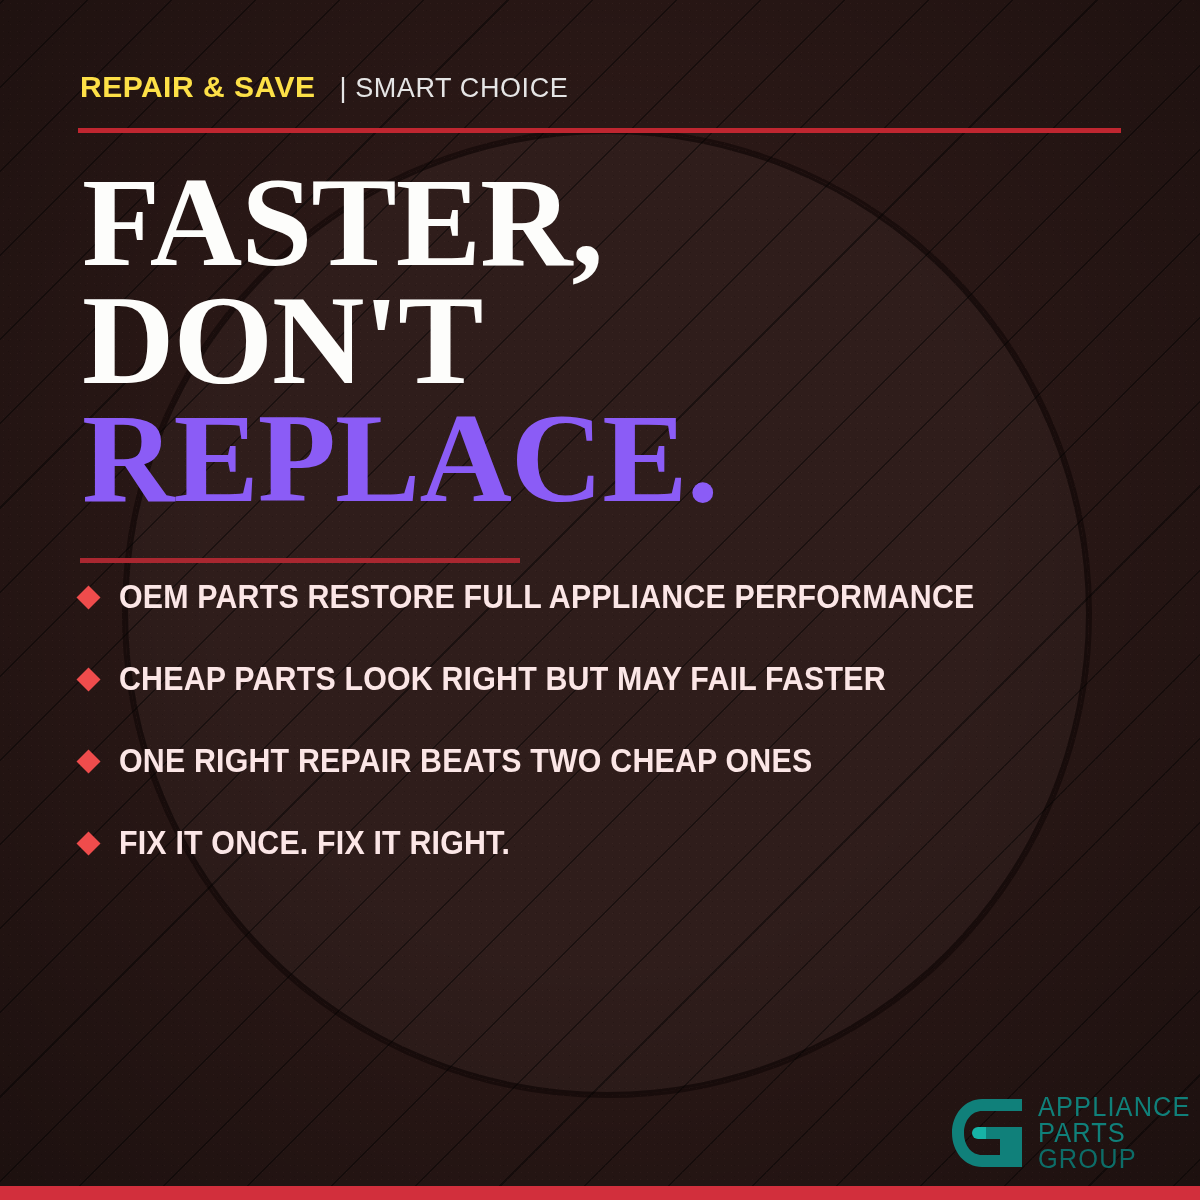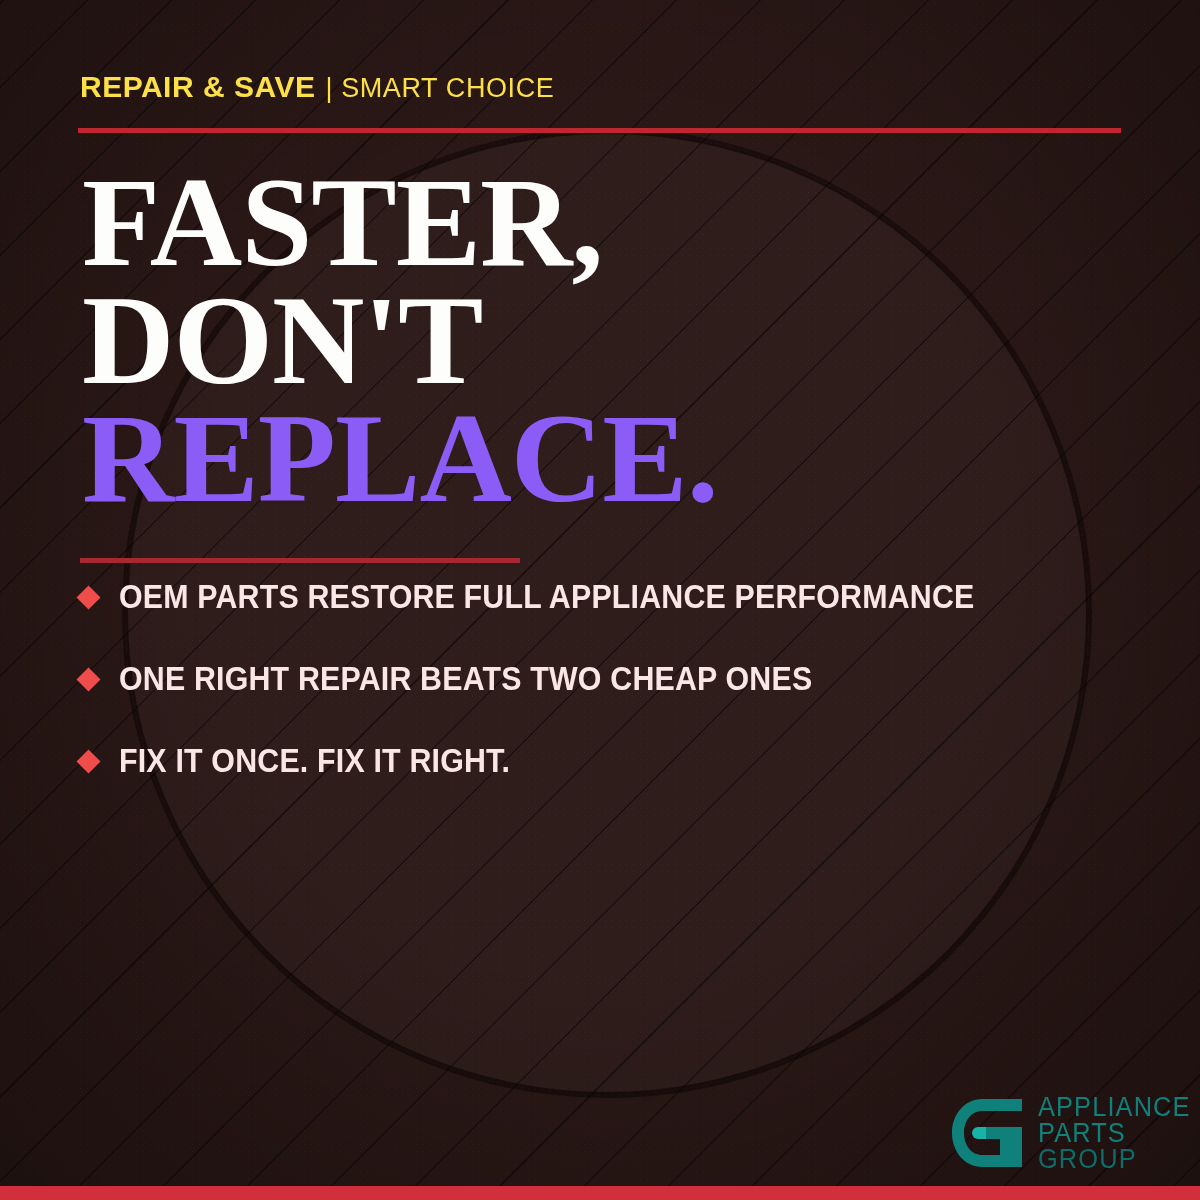--- a/index.html
+++ b/index.html
@@ -79,22 +79,22 @@
   .eyebrow-main {
     font-size: 30px;
     font-weight: bold;
     letter-spacing: 0.5px;
     color: #fde047;
   }
   .eyebrow-sub {
     font-size: 27px;
     font-weight: normal;
     letter-spacing: 0.6px;
-    color: #fde047;
-    margin-left: 10px;
+    color: #e5e5e5;
+    margin-left: 24px;
   }
   .rule-top {
     position: absolute;
     left: 78px;
     top: 128px;
     width: 1043px;
     height: 5px;
     background: #bf2630;
   }
 
@@ -217,20 +217,24 @@
 
     <div class="rule-mid"></div>
 
     <div class="bullets">
       <div class="bullet-row">
         <span class="bullet-diamond"></span>
         <span class="bullet-text">OEM PARTS RESTORE FULL APPLIANCE PERFORMANCE</span>
       </div>
       <div class="bullet-row">
         <span class="bullet-diamond"></span>
+        <span class="bullet-text">CHEAP PARTS LOOK RIGHT BUT MAY FAIL FASTER</span>
+      </div>
+      <div class="bullet-row">
+        <span class="bullet-diamond"></span>
         <span class="bullet-text">ONE RIGHT REPAIR BEATS TWO CHEAP ONES</span>
       </div>
       <div class="bullet-row">
         <span class="bullet-diamond"></span>
         <span class="bullet-text">FIX IT ONCE. FIX IT RIGHT.</span>
       </div>
     </div>
 
     <div class="logo">
       <svg class="logo-mark" viewBox="0 0 74 80">

